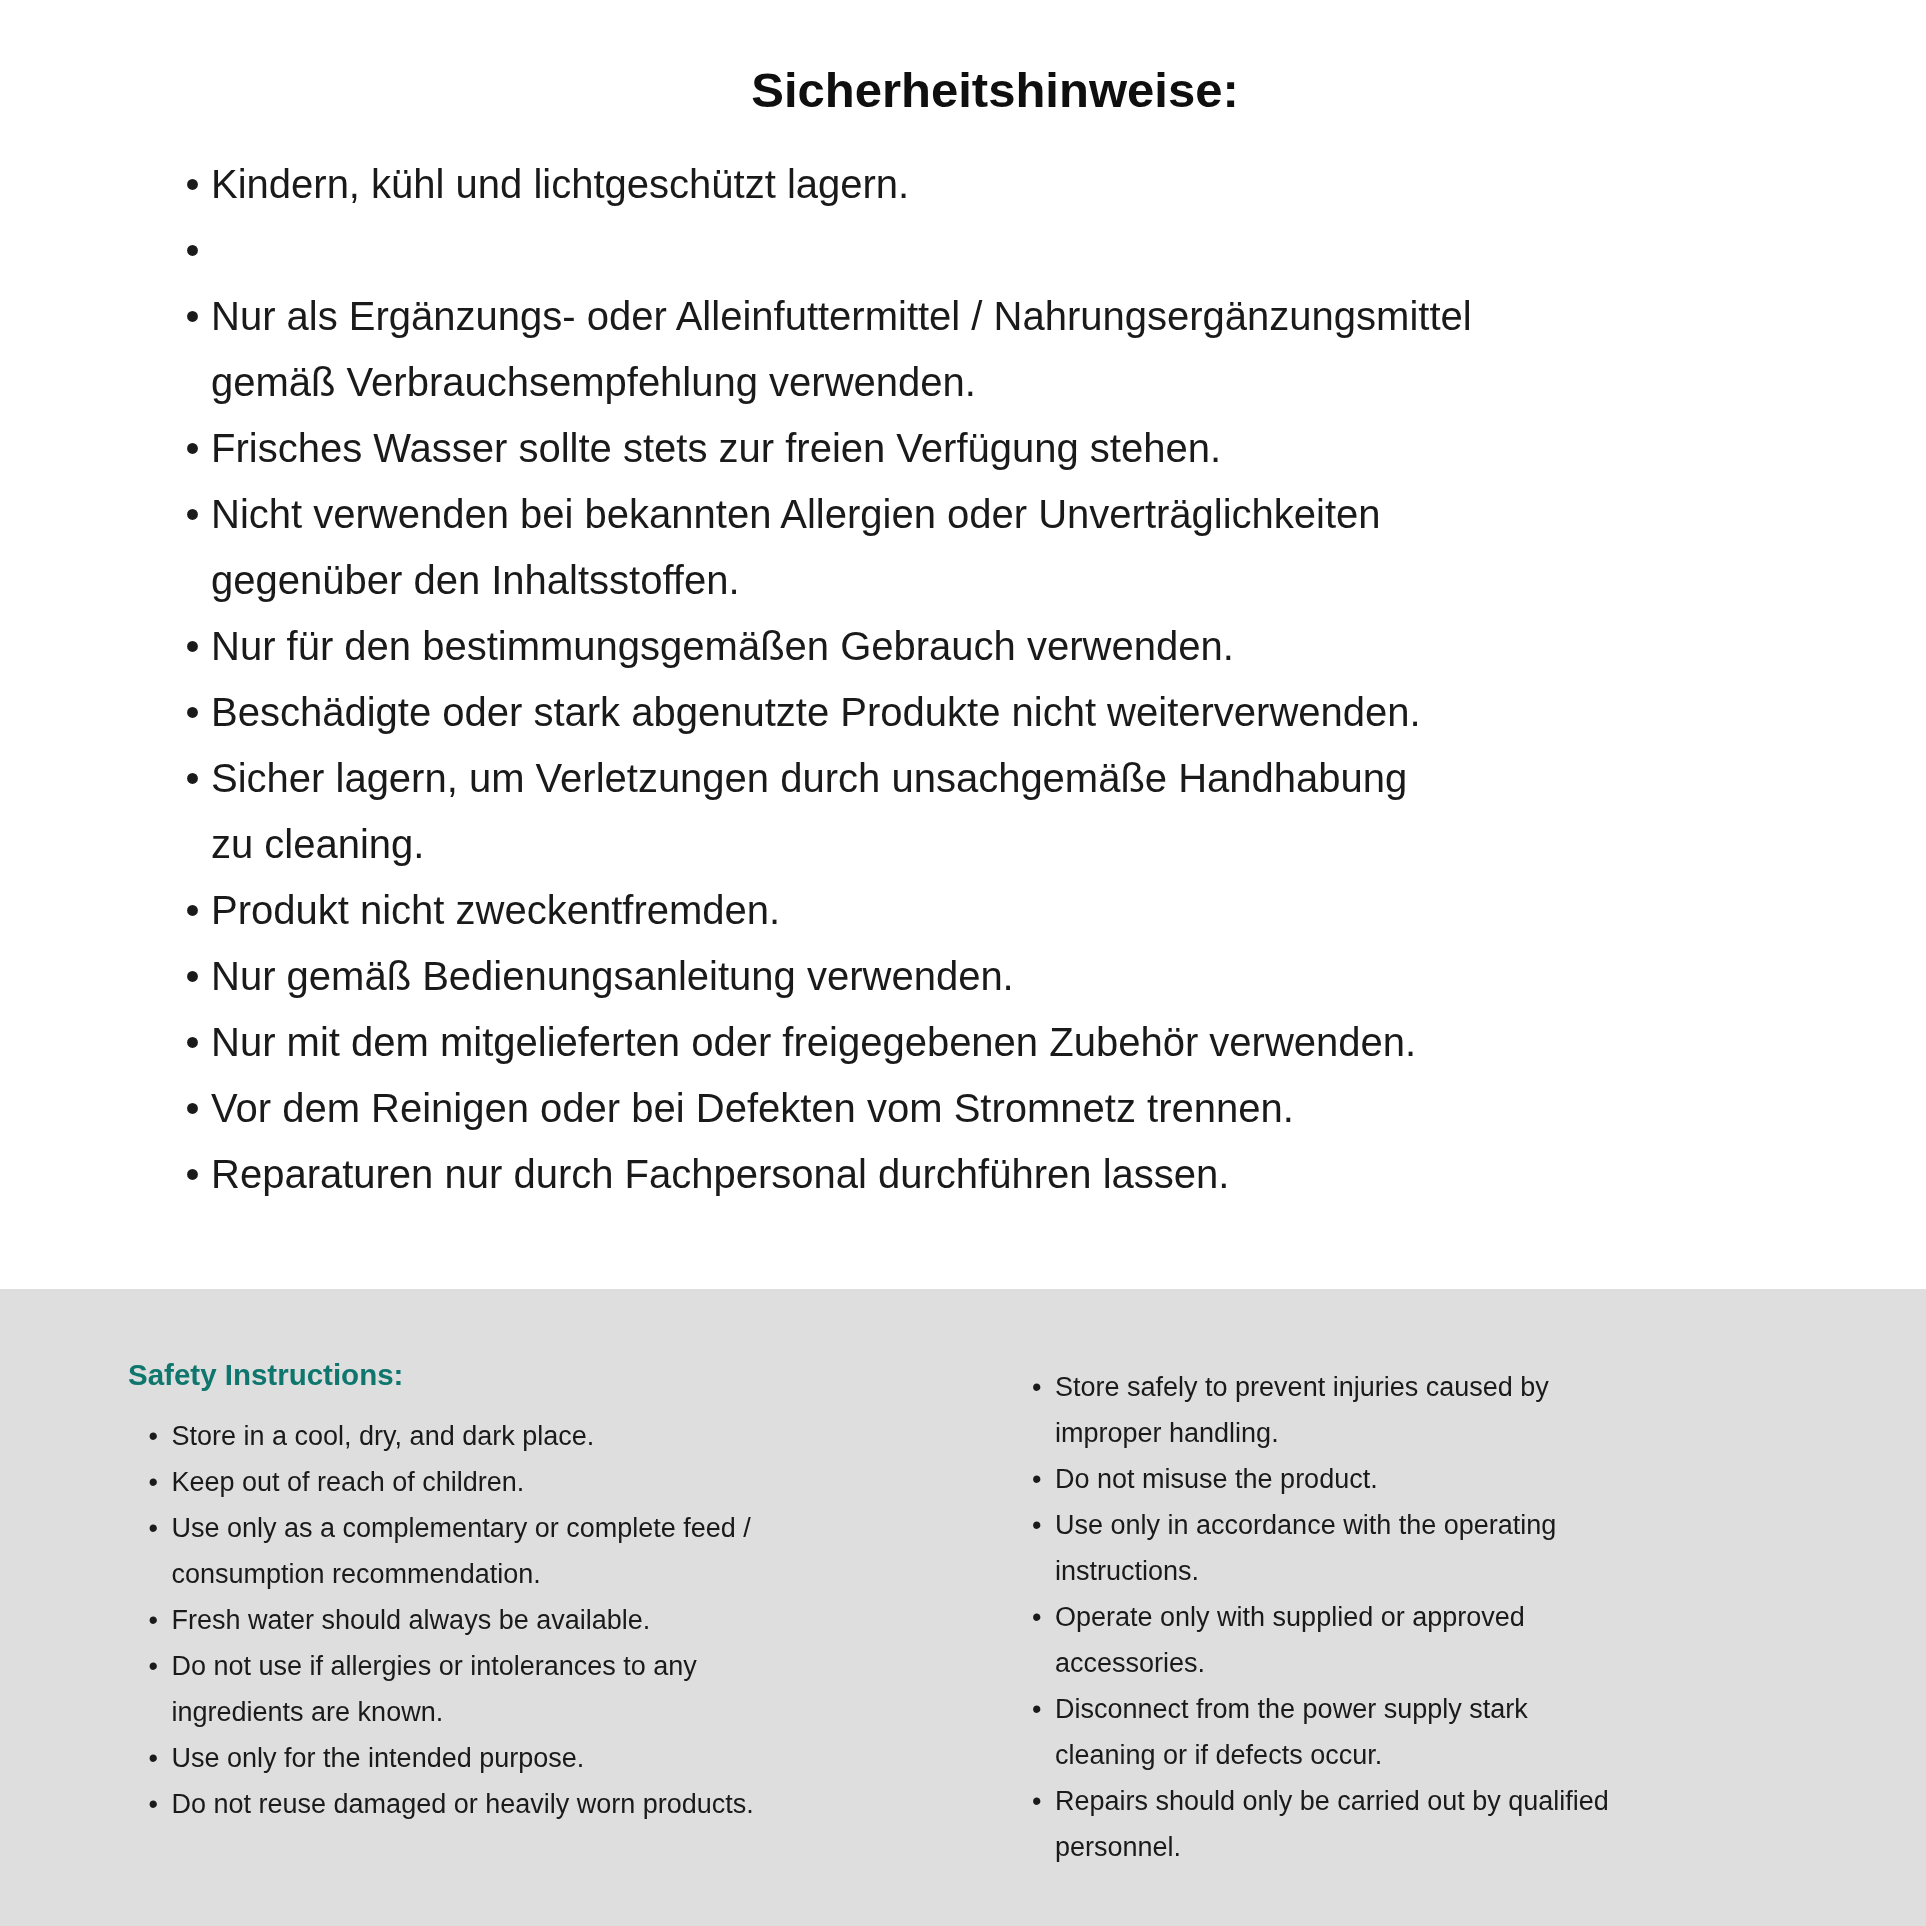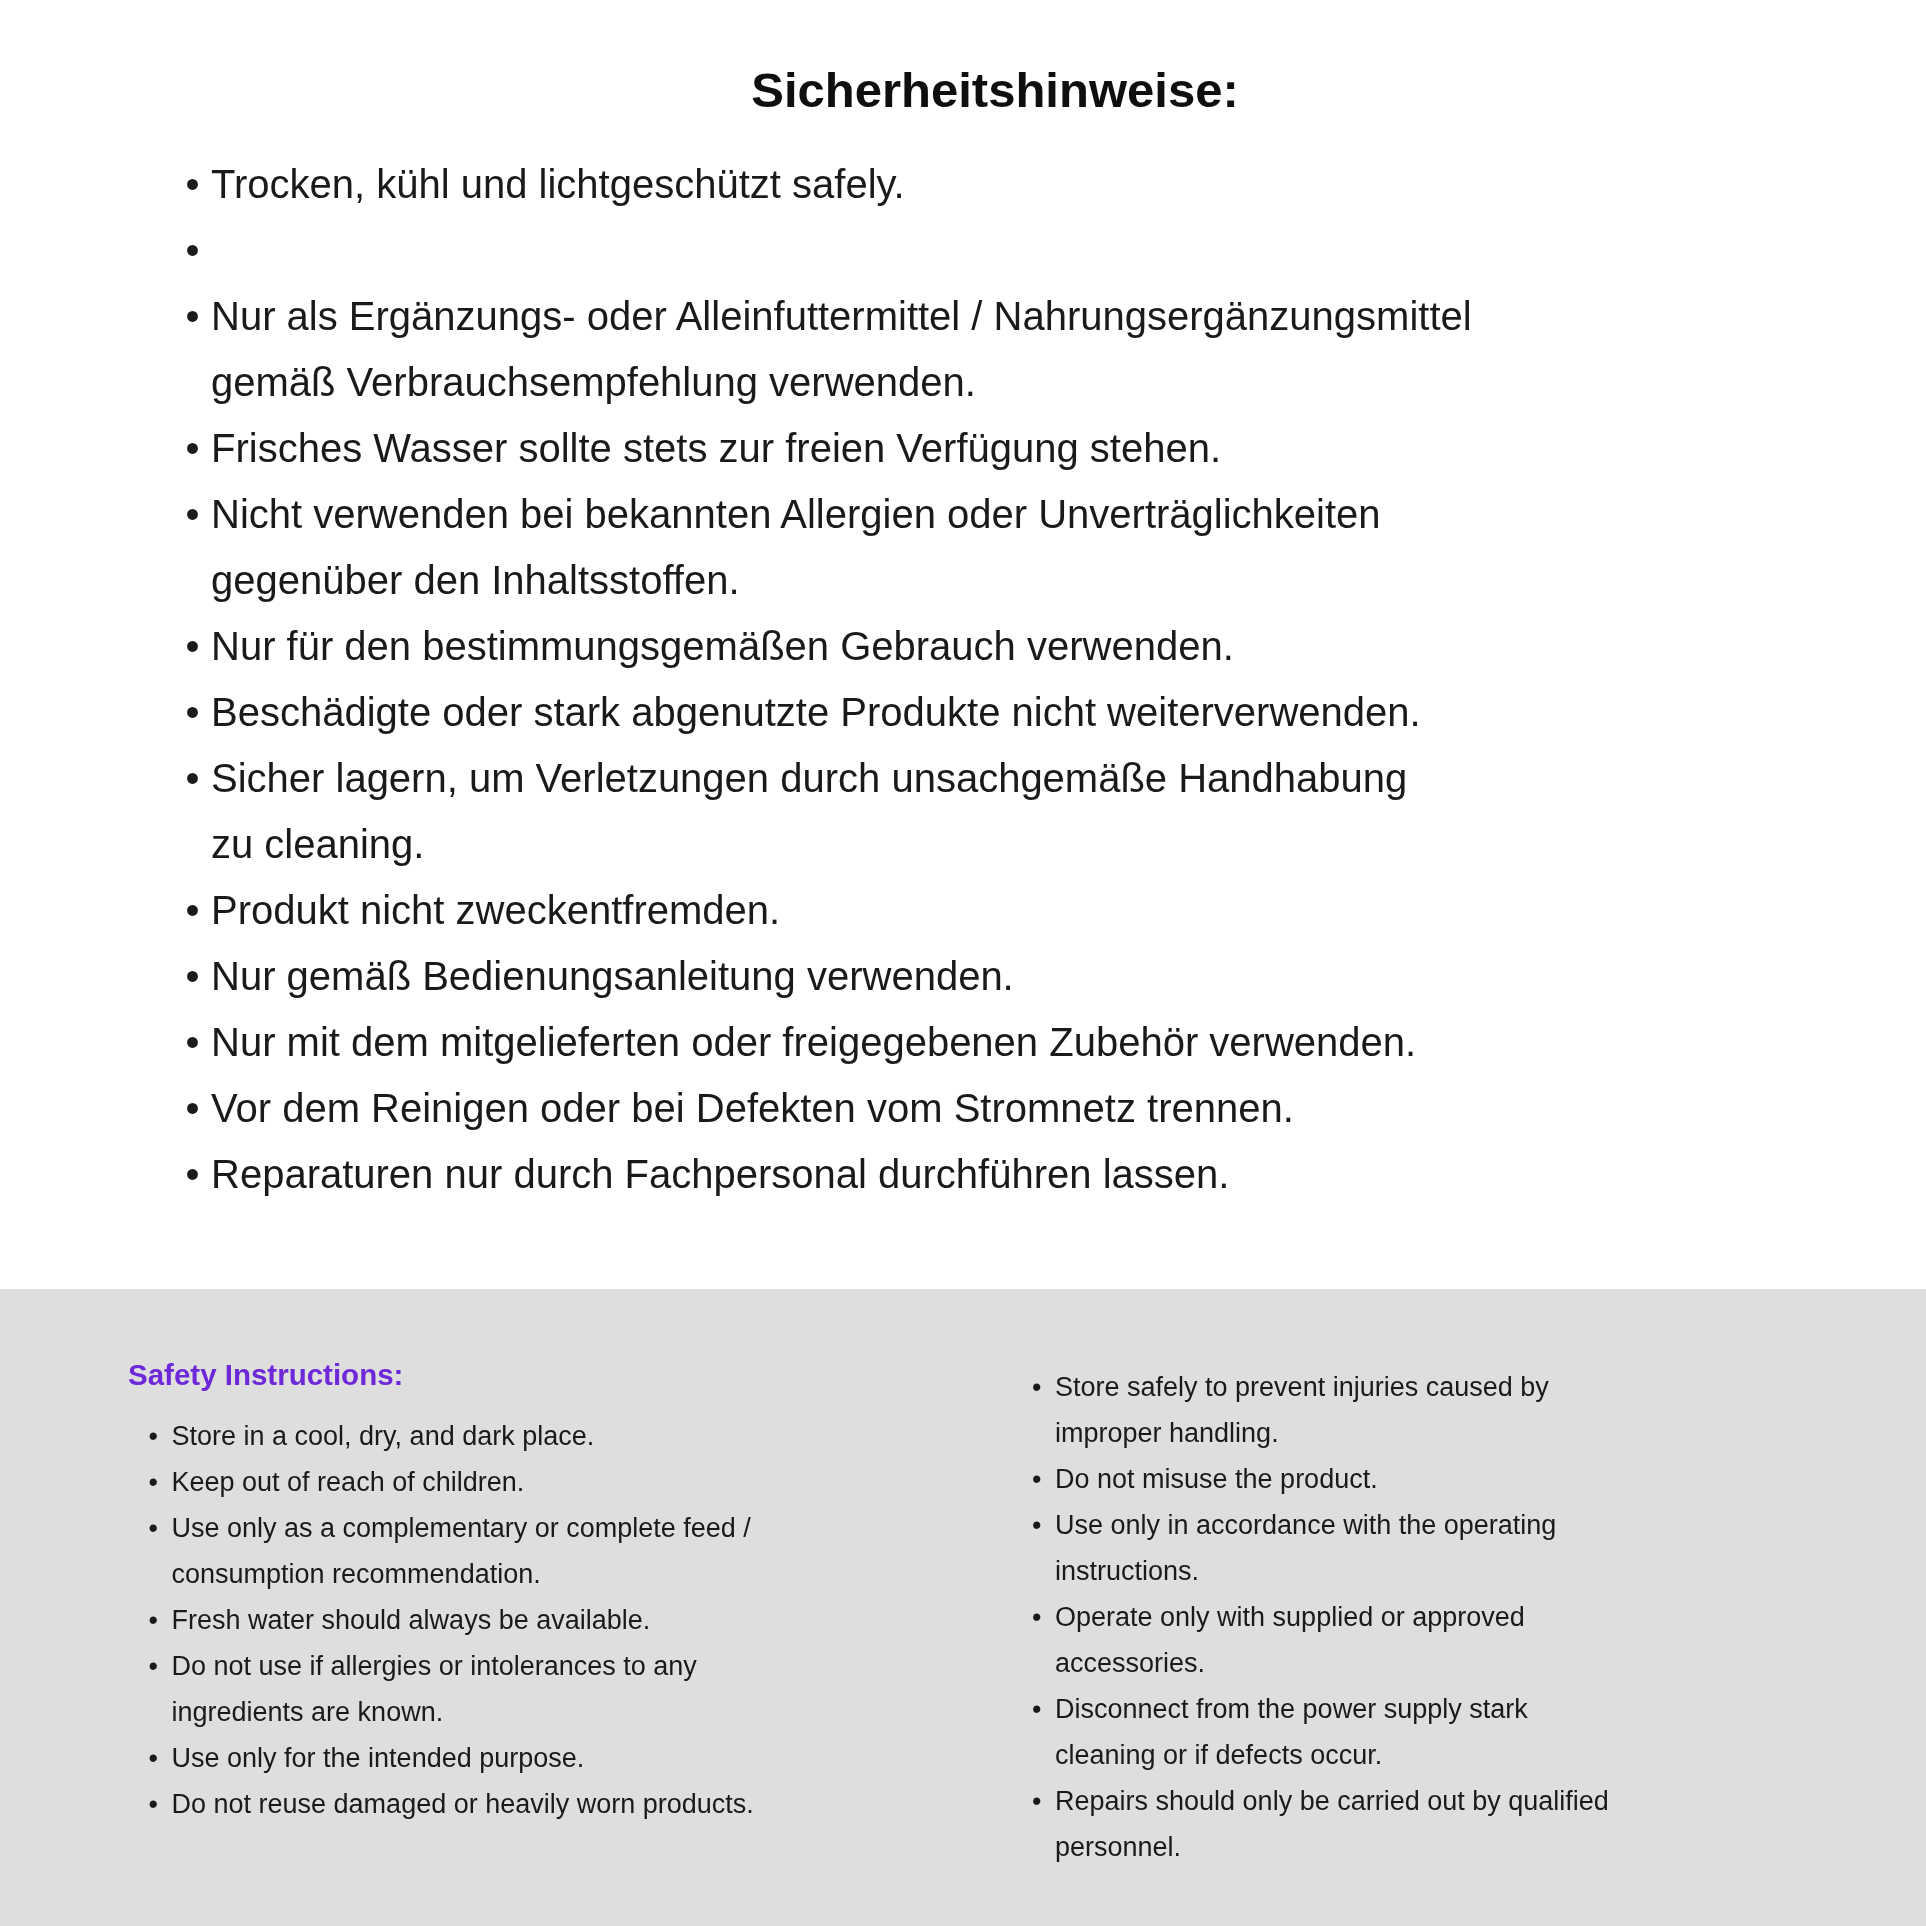--- a/index.html
+++ b/index.html
@@ -46,21 +46,21 @@
     background: #dedede;
     box-sizing: border-box;
     padding: 66px 58px 0 128px;
     display: flex;
   }
   .en-col-left { width: 904px; flex: none; }
   .en-col-right { flex: 1; margin-top: 9px; }
   .en-title {
     font-size: 29.5px;
     font-weight: bold;
-    color: #6d28d9;
+    color: #0f766e;
     line-height: 39px;
     margin-bottom: 19px;
   }
   .en-line {
     display: flex;
     font-size: 27px;
     line-height: 46px;
     white-space: nowrap;
   }
   .en-col-left .en-line { padding-left: 20.5px; }
@@ -70,21 +70,21 @@
 </head>
 <body>
 
 <div class="page">
 
   <div class="de-section">
     <div class="de-title">Sicherheitshinweise:</div>
     <div class="de-list">
         <div class="line">
           <span class="dot">•</span>
-          <span class="txt">Trocken, kühl und lichtgeschützt safely.</span>
+          <span class="txt">Kindern, kühl und lichtgeschützt lagern.</span>
         </div>
         <div class="line">
           <span class="dot">•</span>
         </div>
         <div class="line">
           <span class="dot">•</span>
           <span class="txt">Nur als Ergänzungs- oder Alleinfuttermittel / Nahrungsergänzungsmittel</span>
         </div>
         <div class="line">
           <span class="dot"></span>

